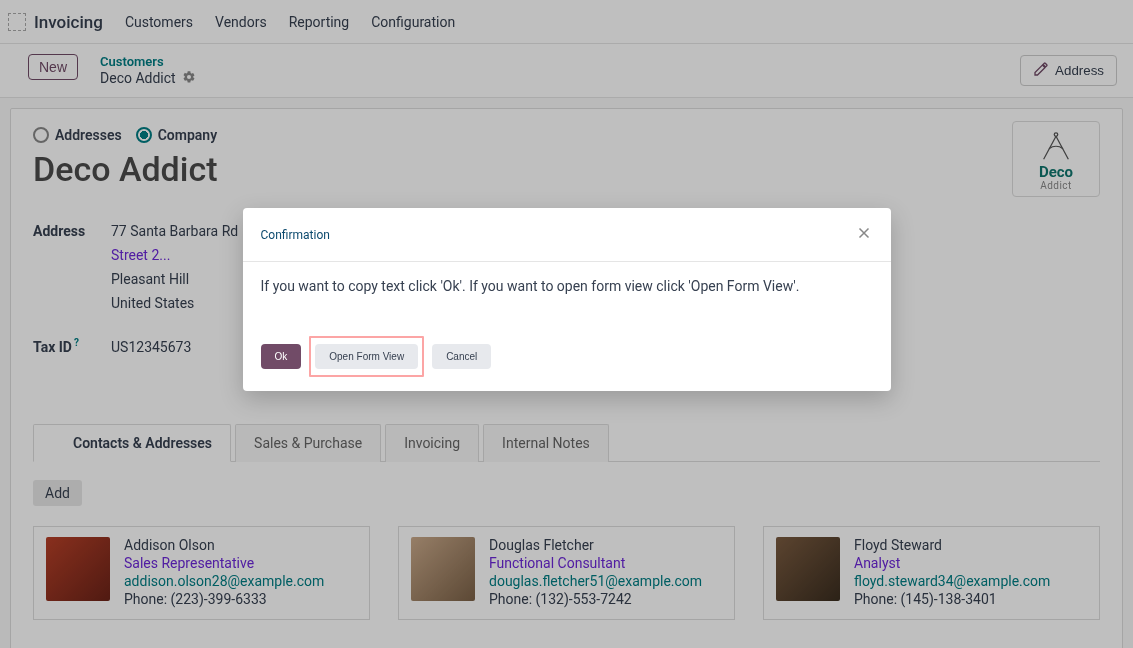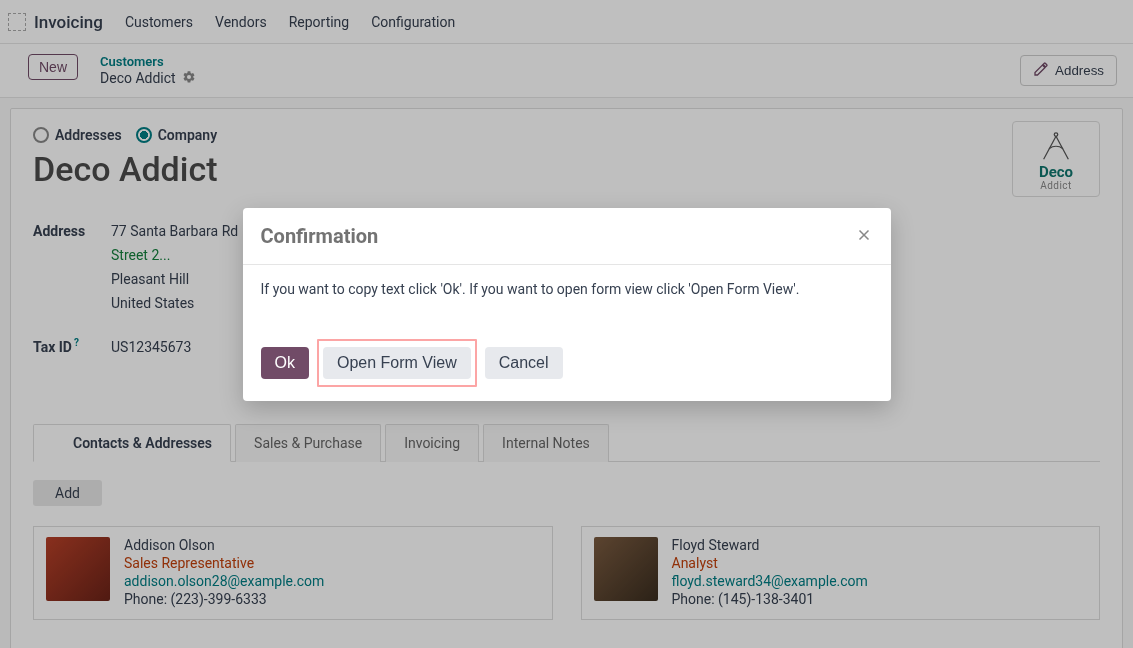--- a/index.html
+++ b/index.html
@@ -174,21 +174,21 @@
       margin-bottom: 12px;
     }
     .field-row .label {
       min-width: 78px;
       font-weight: 700;
       color: #374151;
       margin-top: 6px;
     }
     .field-row .value { color: #374151; }
     .addr-line { margin-bottom: 8px; color: #374151; }
-    .addr-block .placeholder { color: #15803d; }
+    .addr-block .placeholder { color: #6d28d9; }
     .taxid-q {
       color: #017e84;
       font-size: 10px;
       vertical-align: super;
       margin-left: 2px;
     }
 
     
     .tabs {
       display: flex;
@@ -212,21 +212,21 @@
       font-weight: 600;
       color: #374151;
       background: #fff;
       border-bottom: 1px solid #fff;
       padding-left: 39px;
     }
 
     .add-btn {
       display: inline-block;
       margin-top: 18px;
-      padding: 5px 22px;
+      padding: 5px 12px;
       background: #e7e7e7;
       border-radius: 3px;
       cursor: pointer;
       color: #374151;
     }
 
     .contacts {
       display: flex;
       gap: 28px;
       margin-top: 20px;
@@ -241,21 +241,21 @@
     .avatar {
       width: 64px; height: 64px;
       background: #ccc;
       border-radius: 2px;
       flex-shrink: 0;
       background-size: cover;
       background-position: center;
     }
     .contact-info div { margin-bottom: 2px; }
     .contact-name { font-weight: 400; color: #374151; }
-    .contact-role { color: #c2410c; }
+    .contact-role { color: #6d28d9; }
     .contact-email { color: #017e84; }
     .contact-phone { color: #374151; }
 
     
     .modal-backdrop {
       position: absolute;
       inset: 0;
       background: rgba(0,0,0,0.25);
       display: flex;
       align-items: flex-start;
@@ -270,42 +270,42 @@
       overflow: hidden;
     }
     .modal-head {
       display: flex;
       justify-content: space-between;
       align-items: center;
       padding: 16px 18px;
       border-bottom: 1px solid #e5e5e5;
     }
     .modal-title {
-      font-weight: 700;
-      font-size: 20px;
-      color: #737373;
+      font-weight: 400;
+      font-size: 12px;
+      color: #0c4a6e;
     }
     .modal-close {
       cursor: pointer;
       color: #888;
     }
     .modal-body {
       padding: 16px 18px 28px 18px;
       color: #374151;
     }
     .modal-foot {
       padding: 14px 18px;
       display: flex;
       gap: 8px;
       align-items: center;
     }
     .btn {
       padding: 7px 14px;
       border-radius: 4px;
-      font-size: 16px;
+      font-size: 10px;
       cursor: pointer;
       border: none;
     }
     .btn-primary { background: #714B67; color: #fff; }
     .btn-secondary { background: #e7e9ed; color: #374151; }
     .highlight {
       border: 2px solid #fca5a5;
       padding: 6px 4px;
       border-radius: 1px;
     }
@@ -410,20 +410,29 @@
     <div class="contact-card">
       <div class="avatar" style="background:linear-gradient(135deg,#b74028,#6b2318);"></div>
       <div class="contact-info">
         <div class="contact-name">Addison Olson</div>
         <div class="contact-role">Sales Representative</div>
         <div class="contact-email">addison.olson28@example.com</div>
         <div class="contact-phone">Phone: (223)-399-6333</div>
       </div>
     </div>
     <div class="contact-card">
+      <div class="avatar" style="background:linear-gradient(135deg,#c9a98a,#7b6147);"></div>
+      <div class="contact-info">
+        <div class="contact-name">Douglas Fletcher</div>
+        <div class="contact-role">Functional Consultant</div>
+        <div class="contact-email">douglas.fletcher51@example.com</div>
+        <div class="contact-phone">Phone: (132)-553-7242</div>
+      </div>
+    </div>
+    <div class="contact-card">
       <div class="avatar" style="background:linear-gradient(135deg,#7a5b40,#3a2d1f);"></div>
       <div class="contact-info">
         <div class="contact-name">Floyd Steward</div>
         <div class="contact-role">Analyst</div>
         <div class="contact-email">floyd.steward34@example.com</div>
         <div class="contact-phone">Phone: (145)-138-3401</div>
       </div>
     </div>
   </div>
 

